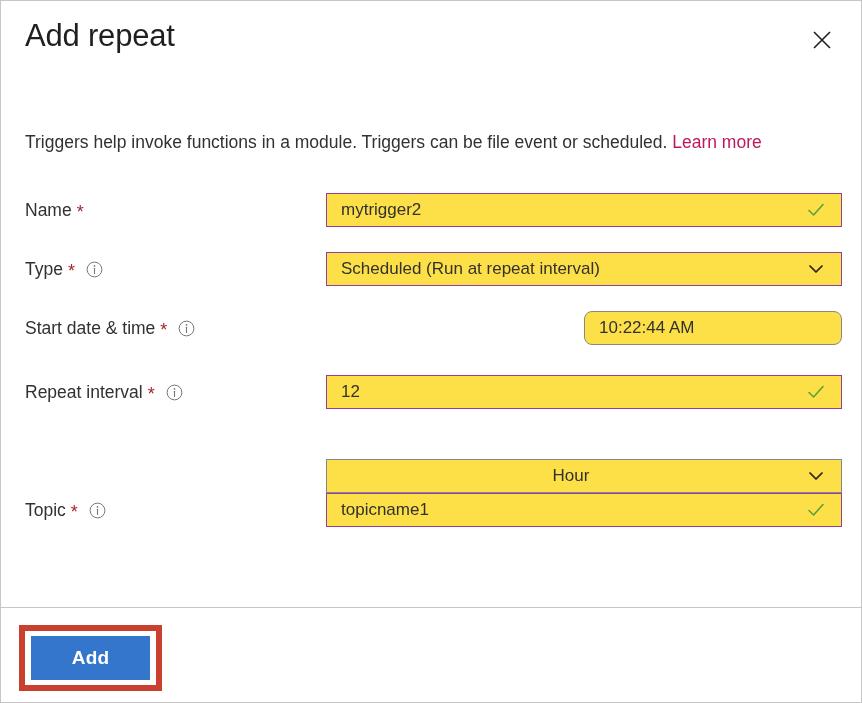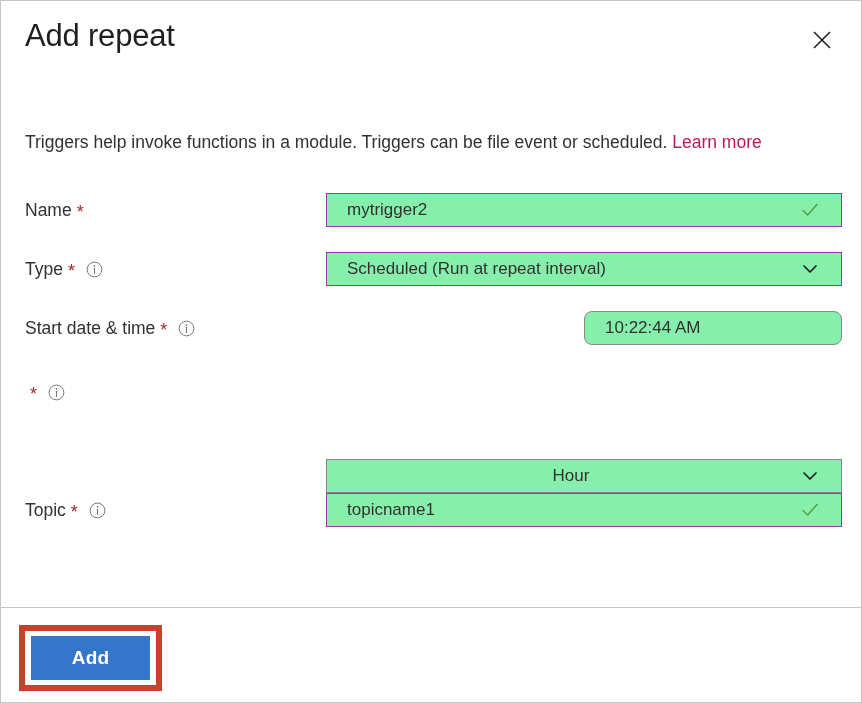--- a/index.html
+++ b/index.html
@@ -102,25 +102,25 @@
     cursor: pointer;
   }
   .info-icon svg { display: block; }
 
   
   .field {
     position: absolute;
     left: 325px;
     width: 516px;
     height: 34px;
-    background: #86efac;
+    background: #fde047;
     border: 1px solid #8a8886;
     display: flex;
     align-items: center;
-    padding: 0 20px;
+    padding: 0 14px;
     cursor: text;
   }
   .field.purple    { border: 1px solid #8e3fa0; }
   .field.gray      { border: 1px solid #8a8886; }
 
   .field .value {
     flex: 1;
     font-size: 17px;
     color: #323130;
     white-space: nowrap;
@@ -243,29 +243,38 @@
           </svg>
         </span>
       </div>
       <div class="field gray time">
         <span class="value">10:22:44 AM</span>
       </div>
     </div>
 
     <div class="row row-repeat">
       <div class="label">
+        <span class="txt">Repeat interval</span>
         <span class="req">*</span>
         <span class="info-icon">
           <svg width="17" height="17" viewBox="0 0 17 17">
             <circle cx="8.5" cy="8.5" r="7.4" stroke="#797775" stroke-width="1" fill="none"></circle>
             <circle cx="8.5" cy="4.9" r="0.85" fill="#797775"></circle>
             <path d="M8.5 7.2 V12.4" stroke="#797775" stroke-width="1.1" stroke-linecap="round"></path>
           </svg>
         </span>
       </div>
+      <div class="field purple">
+        <span class="value">12</span>
+        <span class="adorn">
+          <svg width="20" height="20" viewBox="0 0 20 20">
+            <path d="M3 10.5 L7.6 15 L17 4.5" stroke="#5ca13a" stroke-width="1.6" fill="none" stroke-linecap="round" stroke-linejoin="round"></path>
+          </svg>
+        </span>
+      </div>
     </div>
 
     <div class="row row-unit">
       <div class="field gray caret">
         <span class="value">Hour</span>
         <span class="adorn">
           <svg width="20" height="20" viewBox="0 0 20 20">
             <path d="M4 7 L10 13 L16 7" stroke="#201f1e" stroke-width="1.7" fill="none" stroke-linecap="round" stroke-linejoin="round"></path>
           </svg>
         </span>

